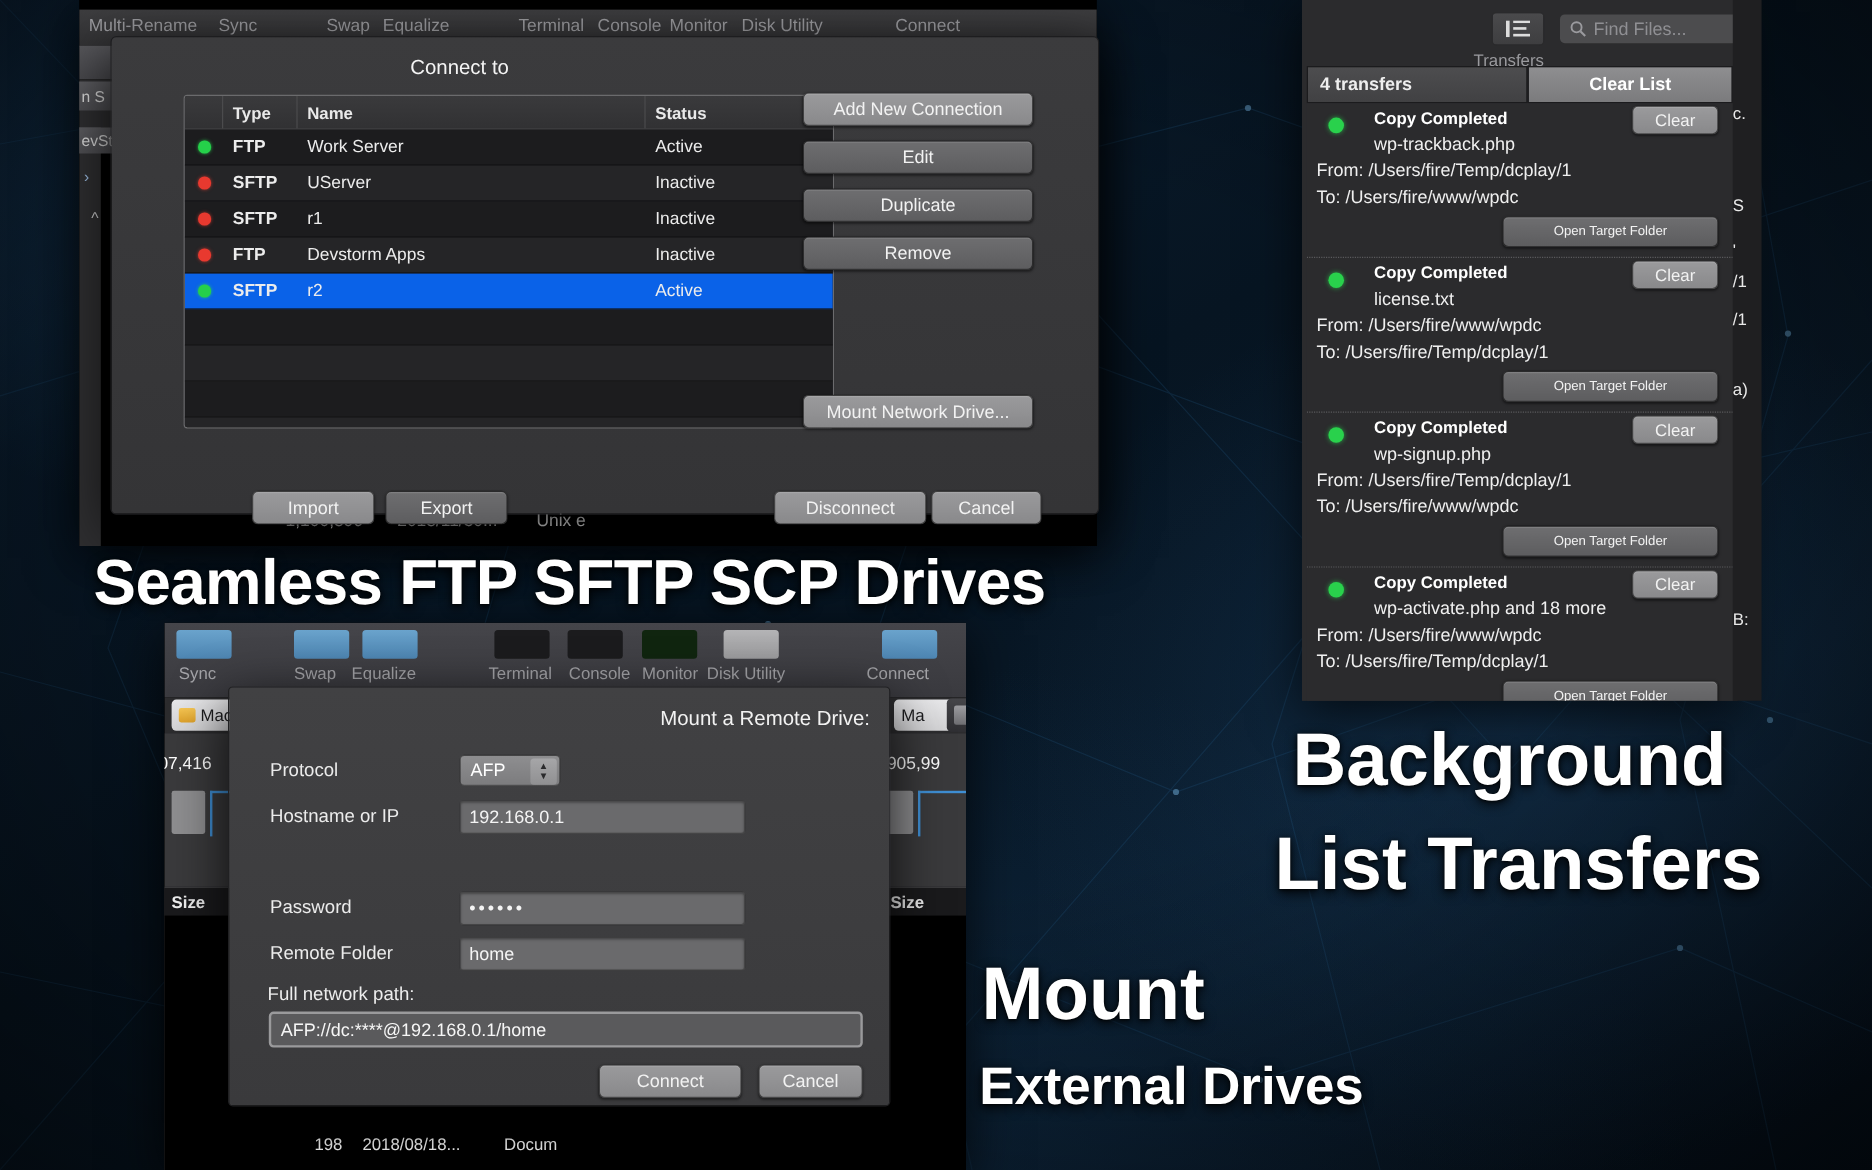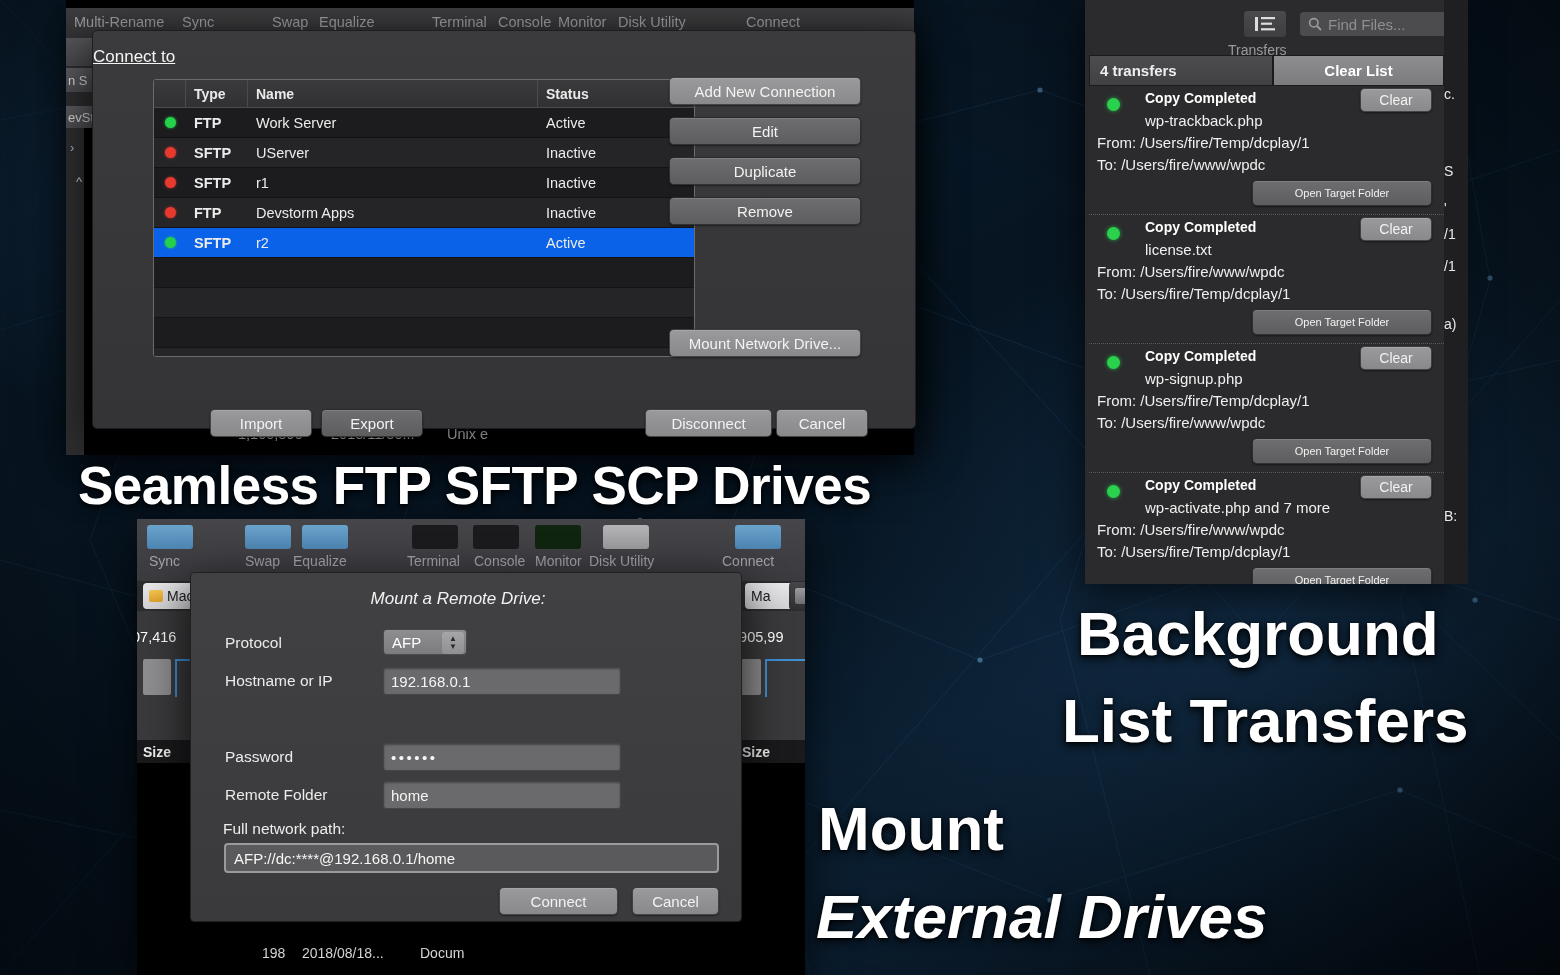--- a/index.html
+++ b/index.html
@@ -55,22 +55,22 @@
   
   .mini-row{position:absolute;font-size:13px;color:#e8e8e8;white-space:nowrap;}
 
   
   #dlgConnect{
     position:absolute;left:92px;top:30px;width:822px;height:397px;
     background:linear-gradient(#3b3b3d,#343436);
     border:1px solid #1d1d1f;border-radius:5px;
     box-shadow:0 14px 46px rgba(0,0,0,.8);
   }
-  #dlgConnect .title{position:absolute;left:0;top:16px;width:580px;
-        color:#f4f4f4;font-size:17px;font-weight:400;text-decoration:underline;}
+  #dlgConnect .title{position:absolute;left:0;top:16px;width:580px;text-align:center;
+        color:#f4f4f4;font-size:17px;font-weight:400;}
   #dlgTable{position:absolute;left:20px;top:48px;width:540px;height:276px;
         background:#1c1c1e;border:1px solid #6b6b6d;border-radius:3px;overflow:hidden;margin-left:40px;}
   #dlgTable .thead{display:flex;height:27px;background:linear-gradient(#3a3a3c,#313133);
         border-bottom:1px solid #4b4b4d;align-items:center;}
   #dlgTable .thead .th{color:#e9e9e9;font-size:14px;font-weight:bold;padding-left:8px;
         border-right:1px solid #4b4b4d;height:27px;display:flex;align-items:center;box-sizing:border-box;}
   .th-dot{width:32px;}
   .th-type{width:62px;}
   .th-name{width:290px;}
   .th-status{width:140px;border-right:none !important;}
@@ -109,22 +109,22 @@
         border-radius:4px;display:flex;align-items:center;padding:0 6px;gap:4px;
         font-size:14px;color:#1c1c1e;overflow:hidden;}
   #win2 .panebody{position:absolute;left:0;top:92px;width:668px;height:364px;background:#1e1e20;}
   #win2 .colhdr{position:absolute;height:24px;background:#1a1a1c;color:#f0f0f0;font-size:14px;
         font-weight:bold;display:flex;align-items:center;padding-left:6px;border-top:1px solid #3a3a3c;}
 
   
   #dlgMount{position:absolute;left:190px;top:572px;width:550px;height:348px;
         background:linear-gradient(#414143,#3a3a3c);border:1px solid #202022;
         border-radius:4px;box-shadow:0 14px 46px rgba(0,0,0,.8);}
-  #dlgMount .mtitle{position:absolute;left:0;top:16px;width:534px;text-align:center;
-        color:#f2f2f2;font-size:17px;font-style:italic;}
+  #dlgMount .mtitle{position:absolute;left:0;top:16px;width:534px;text-align:right;
+        color:#f2f2f2;font-size:17px;}
   .frow{position:absolute;left:34px;width:490px;height:30px;}
   .flabel{position:absolute;left:0;top:5px;color:#ebebeb;font-size:15.5px;white-space:nowrap;}
   .finput{position:absolute;left:158px;width:238px;height:28px;
         background:#6a6a6c;border:1px solid rgba(0,0,0,.35);border-radius:3px;
         color:#f4f4f4;font-size:15px;display:flex;align-items:center;padding:0 7px;
         box-sizing:border-box;box-shadow:0 1px 2px rgba(0,0,0,.35) inset;}
   #selProtocol{position:absolute;left:158px;width:84px;height:26px;
         background:linear-gradient(#8e8e90,#7c7c7e);border:1px solid rgba(0,0,0,.45);
         border-radius:4px;display:flex;align-items:center;color:#fff;font-size:15px;
         padding-left:8px;box-sizing:border-box;}
@@ -172,21 +172,21 @@
   
   .rcol{position:absolute;color:#e9e9e9;font-size:14px;white-space:nowrap;}
 
   
   .mk{position:absolute;color:#fff;font-weight:bold;white-space:nowrap;
       text-shadow:0 3px 10px rgba(0,0,0,.95),0 1px 3px rgba(0,0,0,.9);}
   #mk1{left:78px;top:455px;font-size:53px;letter-spacing:-.5px;}
   #mk2a{left:1077px;top:598px;font-size:62px;}
   #mk2b{left:1062px;top:685px;font-size:62px;}
   #mk3a{left:818px;top:793px;font-size:62px;}
-  #mk3b{left:816px;top:881px;font-size:62px;font-style:italic;}
+  #mk3b{left:816px;top:881px;font-size:44px;}
 </style>
 </head>
 <body>
 
 <div id="wallpaper">
   <svg id="wallnet" viewBox="0 0 1560 975" preserveAspectRatio="none">
     <g stroke="#2a6b9e" stroke-width="1" fill="none" opacity="0.35">
       <path d="M0 120 L330 60 L690 180 L1040 90 L1380 210 L1560 150"></path>
       <path d="M0 330 L260 250 L560 400 L900 300 L1250 430 L1560 360"></path>
       <path d="M0 560 L300 640 L640 520 L980 660 L1320 540 L1560 620"></path>
@@ -481,21 +481,21 @@
     <span class="tfstat">Copy Completed</span>
     <span class="tfname">wp-signup.php</span>
     <span class="tffrom">From: /Users/fire/Temp/dcplay/1</span>
     <span class="tfto">To: /Users/fire/www/wpdc</span>
     <div class="btn light tfclear">Clear</div>
     <div class="btn dark tfopen">Open Target Folder</div>
   </div>
   <div class="tfitem">
     <i class="tfdot"></i>
     <span class="tfstat">Copy Completed</span>
-    <span class="tfname">wp-activate.php and 7 more</span>
+    <span class="tfname">wp-activate.php and 18 more</span>
     <span class="tffrom">From: /Users/fire/www/wpdc</span>
     <span class="tfto">To: /Users/fire/Temp/dcplay/1</span>
     <div class="btn light tfclear">Clear</div>
     <div class="btn dark tfopen">Open Target Folder</div>
   </div>
 </div>
 
 <div style="position:absolute;left:1444px;top:0;width:24px;height:584px;background:#1f1f21;"></div>
 <span class="rcol" style="left:1444px;top:86px;">c.</span>
 <span class="rcol" style="left:1444px;top:163px;">S</span>

